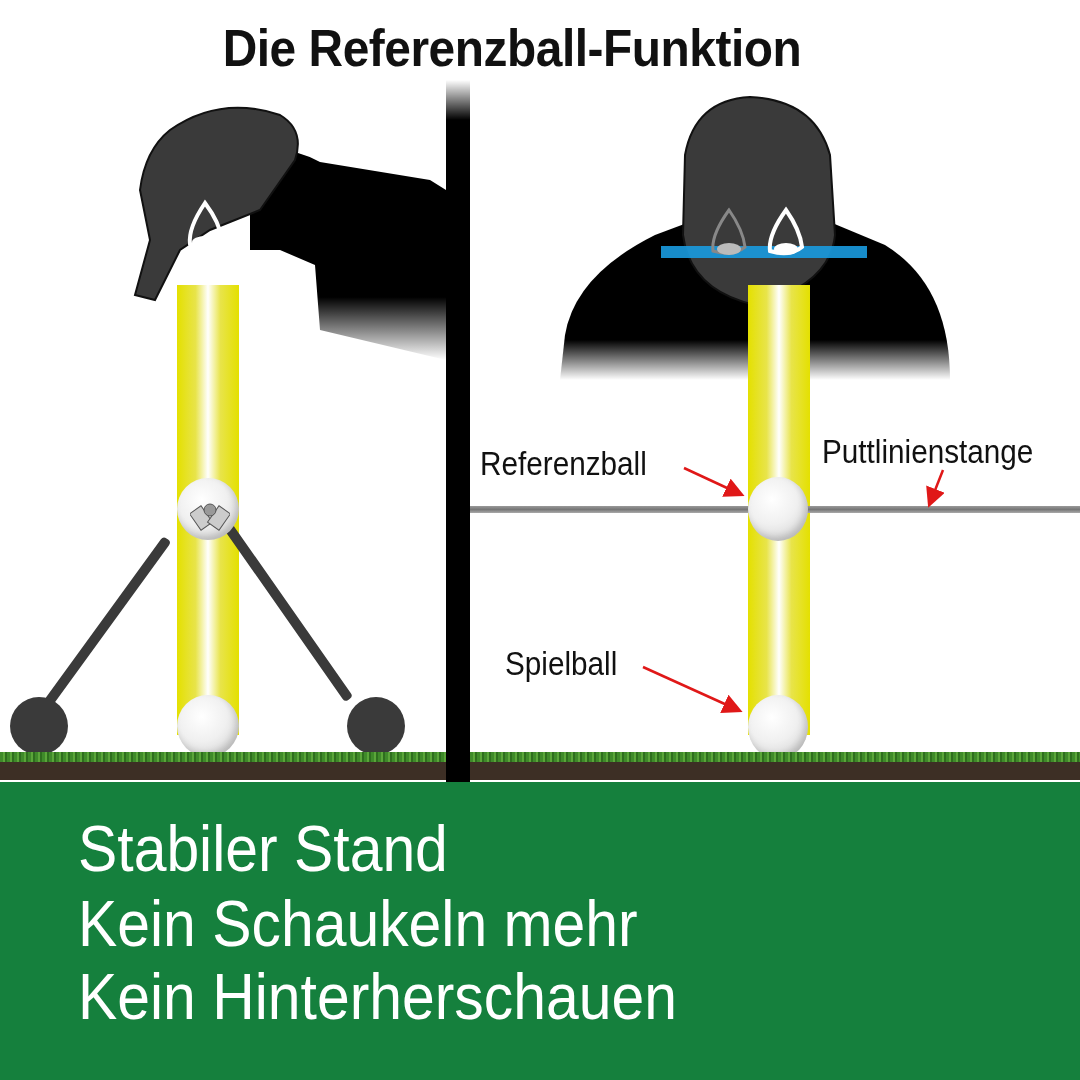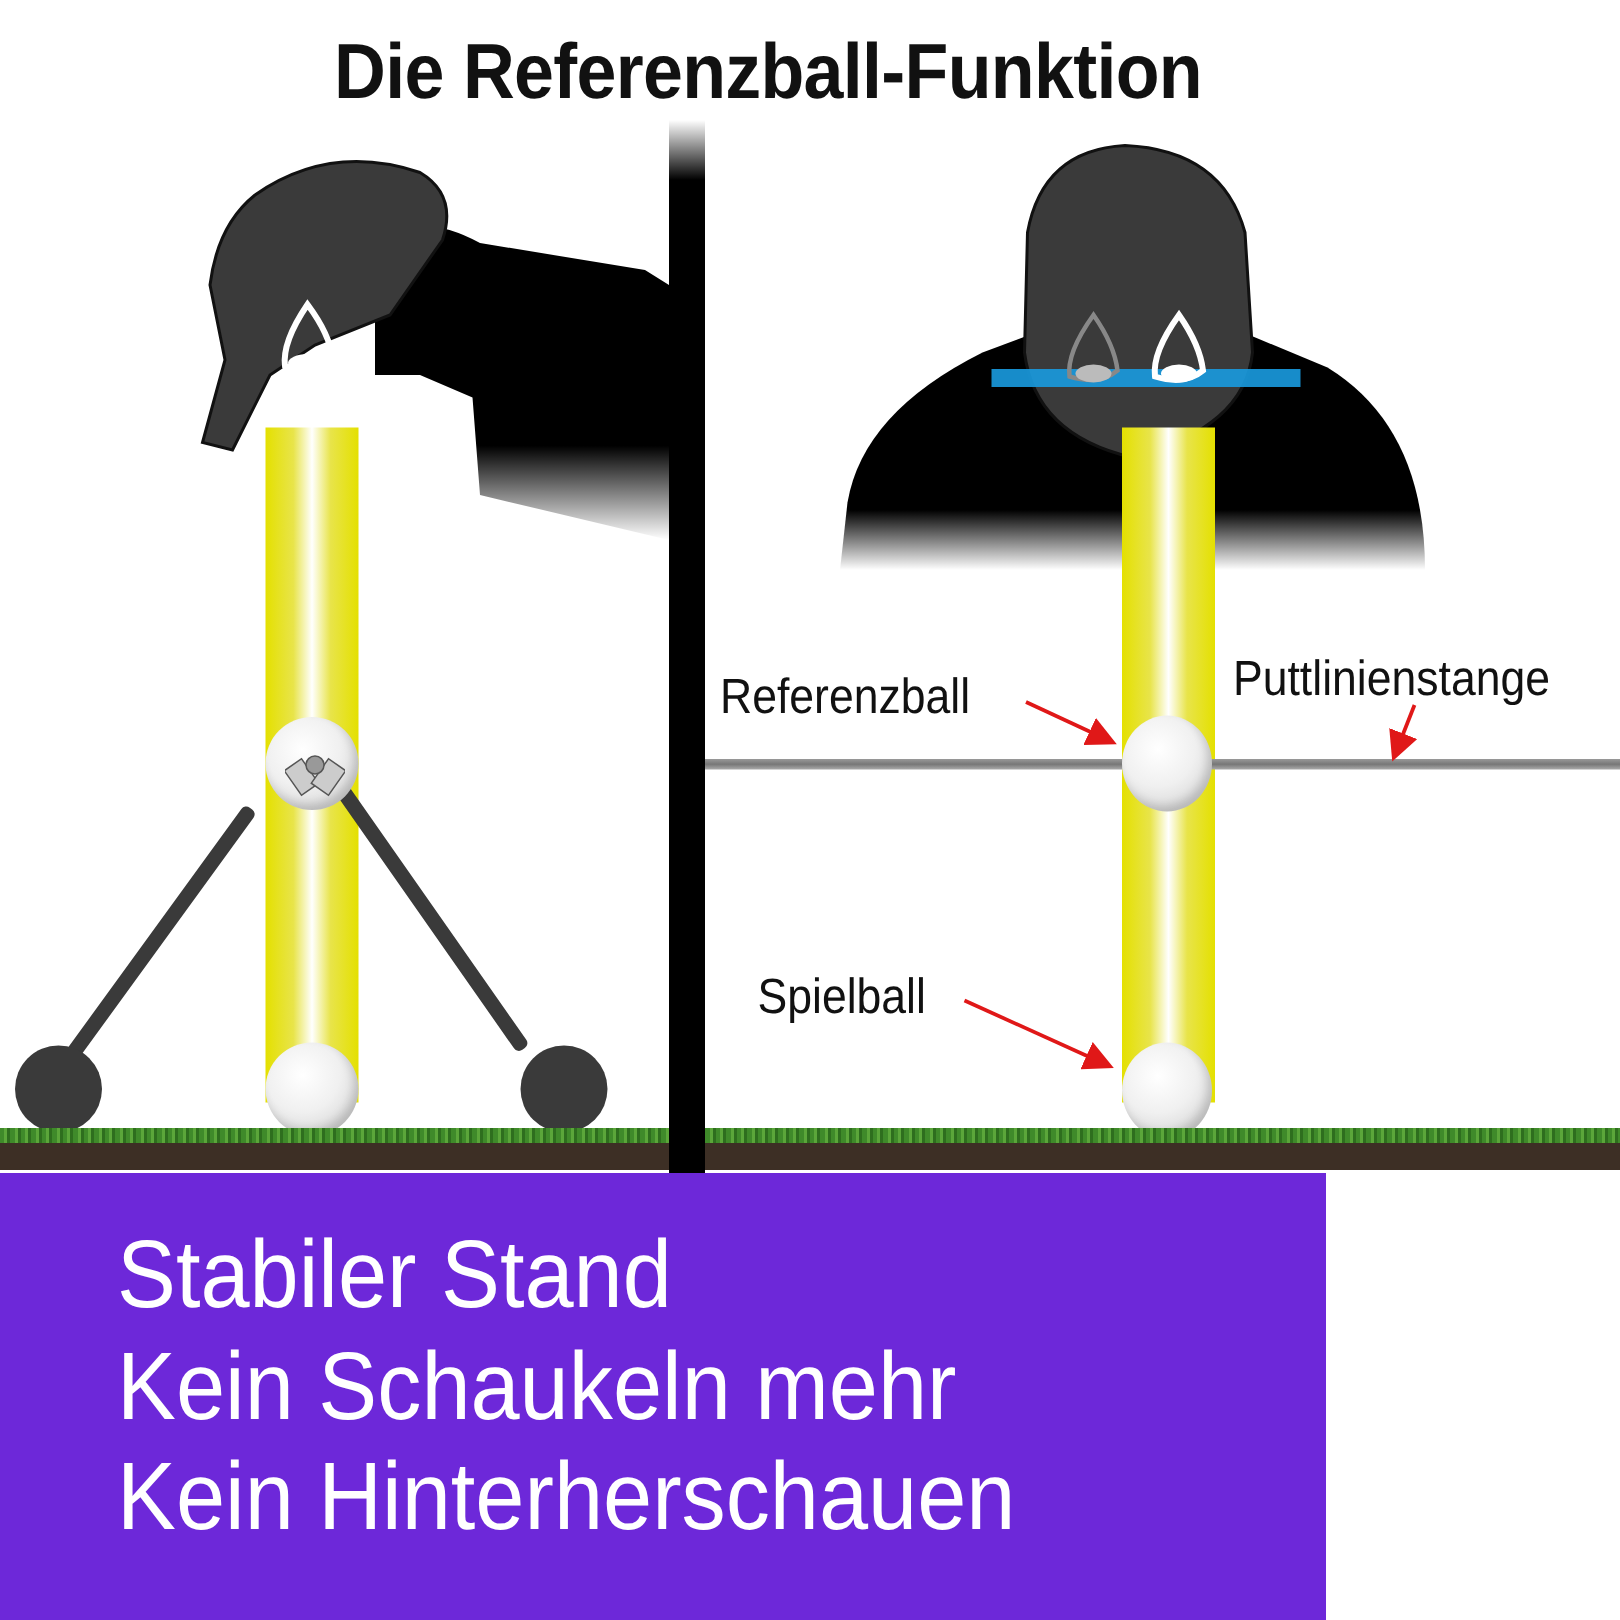--- a/index.html
+++ b/index.html
@@ -2,21 +2,21 @@
 <html><head>
 <meta charset="utf-8">
 <style>
   html, body { margin:0; padding:0; }
   body { width:1080px; height:1080px; position:relative; overflow:hidden; background:#ffffff; font-family:"Liberation Sans", sans-serif; }
   .title { position:absolute; top:18px; left:0; width:1024px; text-align:center; font-weight:bold; font-size:52px; color:#111; letter-spacing:-0.5px; transform:scaleX(0.92); transform-origin:center; }
   .divider { position:absolute; left:446px; top:80px; width:24px; height:702px; background:linear-gradient(to bottom, rgba(0,0,0,0) 0px, #000 40px, #000 100%); }
   .ground { position:absolute; top:752px; height:28px; }
   .ground .grass { position:absolute; top:0; left:0; right:0; height:10px; background:repeating-linear-gradient(90deg,#3f8a2a 0 3px,#5ba63a 3px 5px,#2e6e1e 5px 7px); }
   .ground .soil { position:absolute; top:10px; left:0; right:0; height:18px; background:#3d2f25; }
-  .bottom-panel { position:absolute; top:782px; left:0; width:884px; height:298px; background:#6d28d9; }
+  .bottom-panel { position:absolute; top:782px; left:0; width:1080px; height:298px; background:#15803d; }
   .bottom-line { position:absolute; left:78px; color:#fff; font-size:64px; line-height:1; transform:scaleX(0.92); transform-origin:left; }
   .beam { position:absolute; width:62px; background:linear-gradient(90deg,#e4e000 0%,#e8e44a 30%,#ffffff 50%,#e8e44a 70%,#e4e000 100%); }
   .ball { position:absolute; border-radius:50%; background:radial-gradient(circle at 40% 35%, #ffffff 0%, #f0f0f0 45%, #c8c8c8 100%); box-shadow: inset -3px -4px 6px rgba(0,0,0,0.15); }
   .label { position:absolute; font-size:33px; color:#111; transform:scaleX(0.9); transform-origin:left; }
   .rod { position:absolute; height:10px; background:#3a3a3a; transform-origin:left center; border-radius:4px; }
   .foot { position:absolute; width:58px; height:58px; border-radius:50%; background:#3a3a3a; }
 </style>
 </head>
 <body>
 

